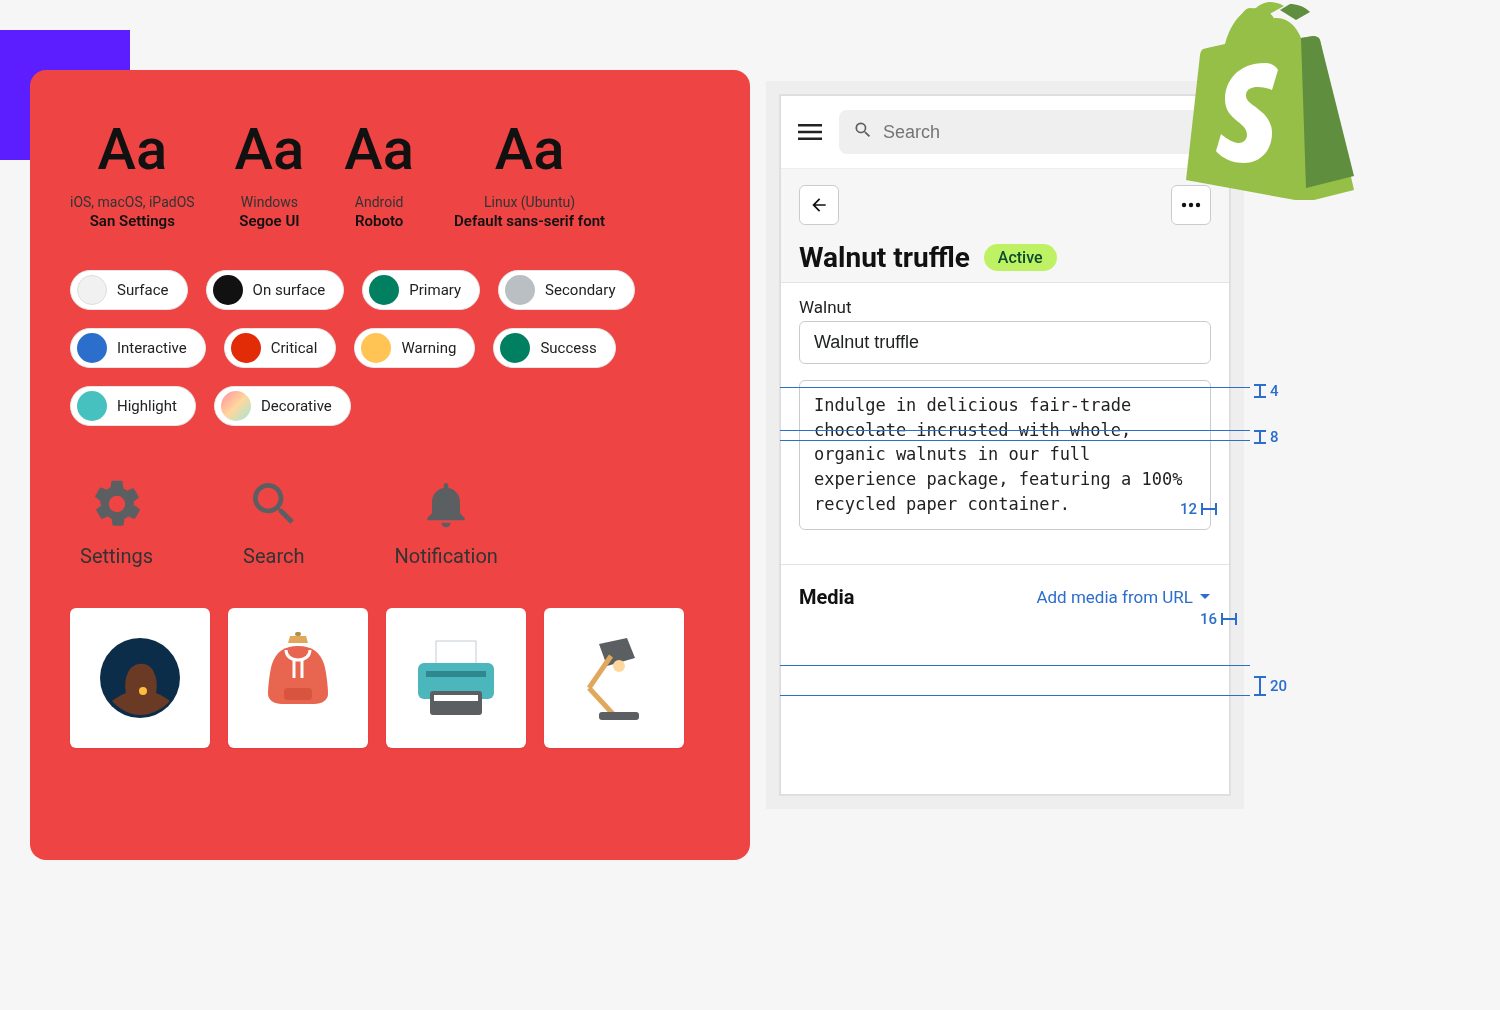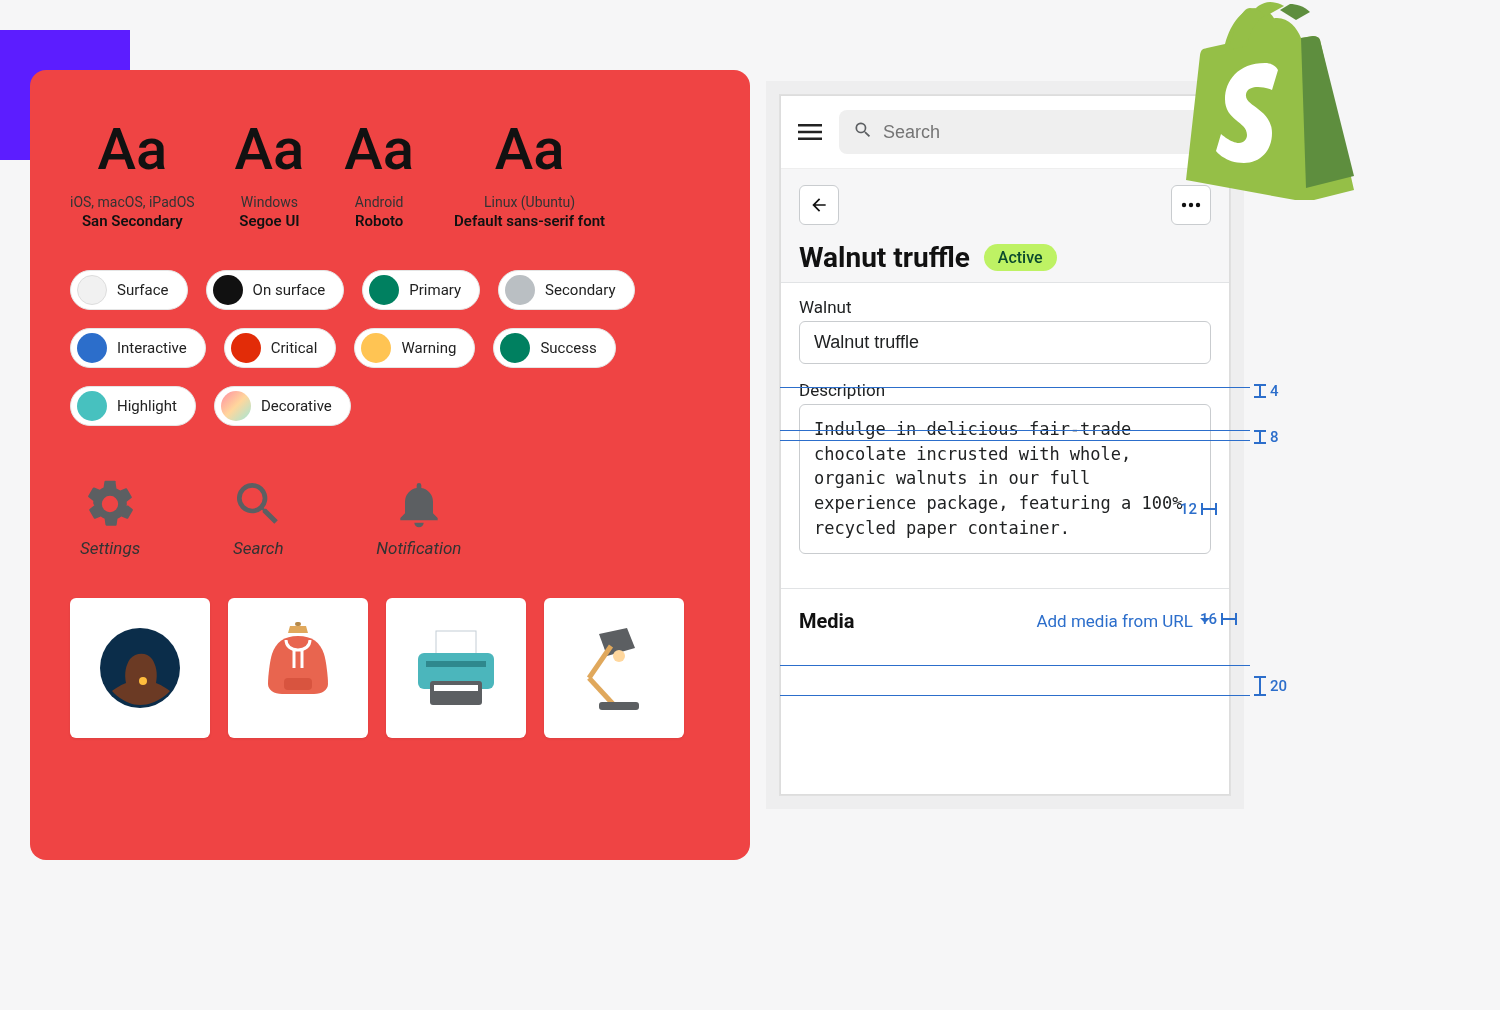--- a/index.html
+++ b/index.html
@@ -75,21 +75,21 @@
     margin-right: 10px;
   }
   .icon-row {
     display: flex;
     gap: 90px;
     padding-left: 10px;
     margin-bottom: 40px;
   }
   .icon-item { text-align: center; }
   .icon-item svg { width: 56px; height: 56px; fill: #5c5f62; }
-  .icon-label { margin-top: 2px; font-size: 17px; color: #333; font-style: italic; }
+  .icon-label { margin-top: 8px; font-size: 20px; color: #333; }
   .illus-row {
     display: flex;
     gap: 18px;
   }
   .illus-tile {
     width: 140px;
     height: 140px;
     background: #fff;
     border-radius: 6px;
     box-shadow: 0 1px 3px rgba(0,0,0,0.08);
@@ -263,21 +263,21 @@
 <body>
 
 <div class="purple-block"></div>
 
 <div class="design-card">
 
   <div class="typo-row">
     <div class="typo-item">
       <div class="typo-sample">Aa</div>
       <div class="typo-os">iOS, macOS, iPadOS</div>
-      <div class="typo-font">San Secondary</div>
+      <div class="typo-font">San Settings</div>
     </div>
     <div class="typo-item">
       <div class="typo-sample">Aa</div>
       <div class="typo-os">Windows</div>
       <div class="typo-font">Segoe UI</div>
     </div>
     <div class="typo-item">
       <div class="typo-sample">Aa</div>
       <div class="typo-os">Android</div>
       <div class="typo-font">Roboto</div>
@@ -429,21 +429,20 @@
     </div>
     <div class="mp-title-row">
       <div class="product-title">Walnut truffle</div>
       <span class="badge">Active</span>
     </div>
   </div>
 
   <div class="mp-card">
     <div class="field-label">Walnut</div>
     <input class="text-input" type="text" value="Walnut truffle" style="">
-    <div class="field-label">Description</div>
     <textarea class="textarea" style="">Indulge in delicious fair-trade chocolate incrusted with whole, organic walnuts in our full experience package, featuring a 100% recycled paper container.</textarea>
   </div>
 
   <div class="media-row">
     <span class="media-label">Media</span>
     <span class="media-link">
       <span>Add media from URL</span>
       <svg width="12" height="12" viewBox="0 0 12 12" fill="#2c6ecb">
           <path d="M1 3l5 5 5-5z"></path>
         </svg>

